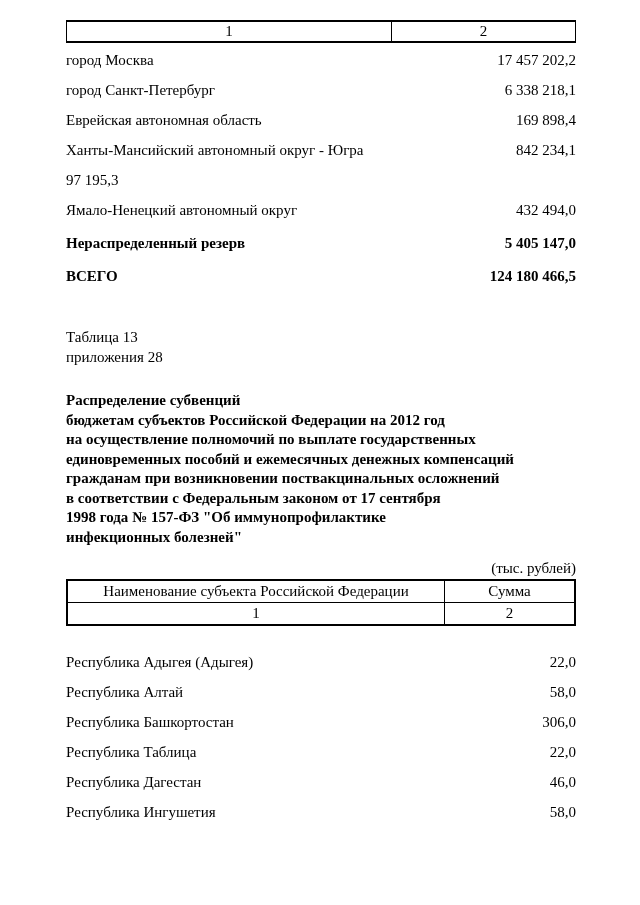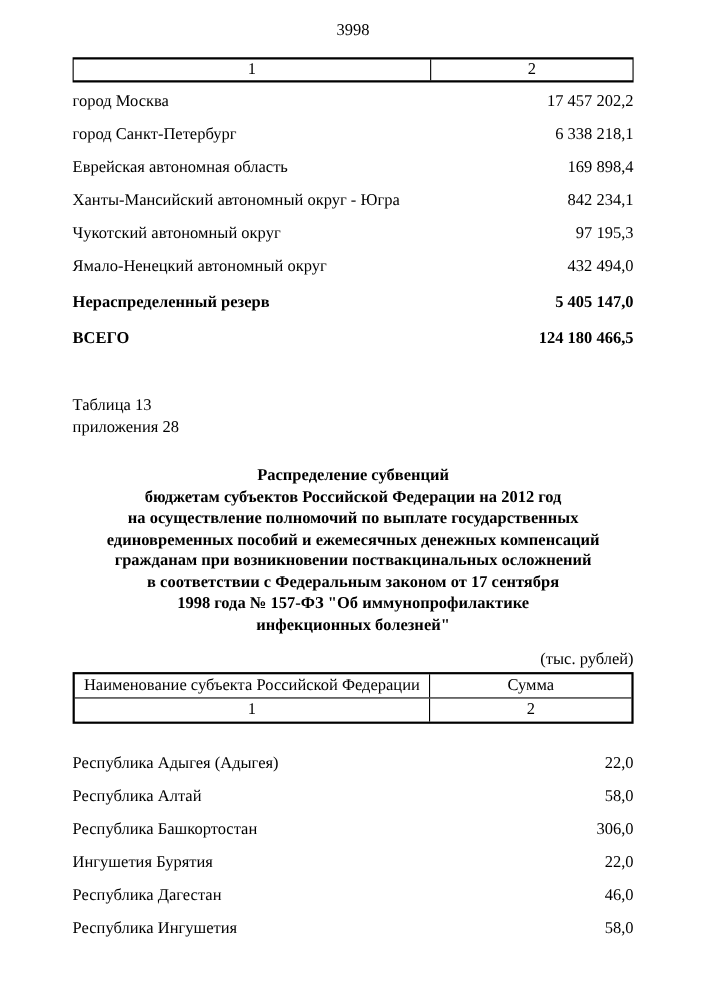--- a/index.html
+++ b/index.html
@@ -23,40 +23,39 @@
 
   .rows { margin-top: 9px; text-align: center; }
   .trow { display: flex; justify-content: space-between; align-items: baseline; margin-bottom: 13px; }
   .trow .rname { padding-right: 10px; }
   .trow .rval { white-space: nowrap; }
   .trow.bold { font-weight: bold; margin-top: 16px; }
   .trow.bold:last-child { margin-top: 16px; }
 
   .annotation { margin-top: 42px; line-height: 20px; }
 
-  .title-block { text-align: center; font-weight: bold; margin-top: 24px; line-height: 19.5px; }
+  .title-block { font-weight: bold; margin-top: 24px; line-height: 19.5px; }
 
   .units-note { text-align: right; margin-top: 13px; margin-bottom: 2px; }
 
   
   .t2-box { border: 2px solid #000; }
   .t2-row { display: flex; }
   .t2-row + .t2-row { border-top: 1px solid #000; }
   .t2-cell { text-align: center; padding: 2px 4px; }
-  .t2-cell.c1 { width: 323px; border-right: 1px solid #000; }
+  .t2-cell.c1 { width: 377px; border-right: 1px solid #000; }
   .t2-cell.c2 { flex: 1; }
 
   .rows.second { margin-top: 28px; }
 </style>
 </head>
 <body>
 
 <div class="page">
 
-  <div class="page-number">3998</div>
 
   <div class="hdr-box">
     <div class="hdr-cell c1">1</div>
     <div class="hdr-cell c2">2</div>
   </div>
 
   <div class="rows" id="t1-rows">
       <div class="trow">
         <span class="rname">город Москва</span>
         <span class="rval">17 457 202,2</span>
@@ -67,21 +66,20 @@
       </div>
       <div class="trow">
         <span class="rname">Еврейская автономная область</span>
         <span class="rval">169 898,4</span>
       </div>
       <div class="trow">
         <span class="rname">Ханты-Мансийский автономный округ - Югра</span>
         <span class="rval">842 234,1</span>
       </div>
       <div class="trow">
-        <span class="rname">Чукотский автономный округ</span>
         <span class="rval">97 195,3</span>
       </div>
       <div class="trow">
         <span class="rname">Ямало-Ненецкий автономный округ</span>
         <span class="rval">432 494,0</span>
       </div>
       <div class="trow bold">
         <span class="rname">Нераспределенный резерв</span>
         <span class="rval">5 405 147,0</span>
       </div>
@@ -127,21 +125,21 @@
       </div>
       <div class="trow">
         <span class="rname">Республика Алтай</span>
         <span class="rval">58,0</span>
       </div>
       <div class="trow">
         <span class="rname">Республика Башкортостан</span>
         <span class="rval">306,0</span>
       </div>
       <div class="trow">
-        <span class="rname">Ингушетия Бурятия</span>
+        <span class="rname">Республика Таблица</span>
         <span class="rval">22,0</span>
       </div>
       <div class="trow">
         <span class="rname">Республика Дагестан</span>
         <span class="rval">46,0</span>
       </div>
       <div class="trow">
         <span class="rname">Республика Ингушетия</span>
         <span class="rval">58,0</span>
       </div>

